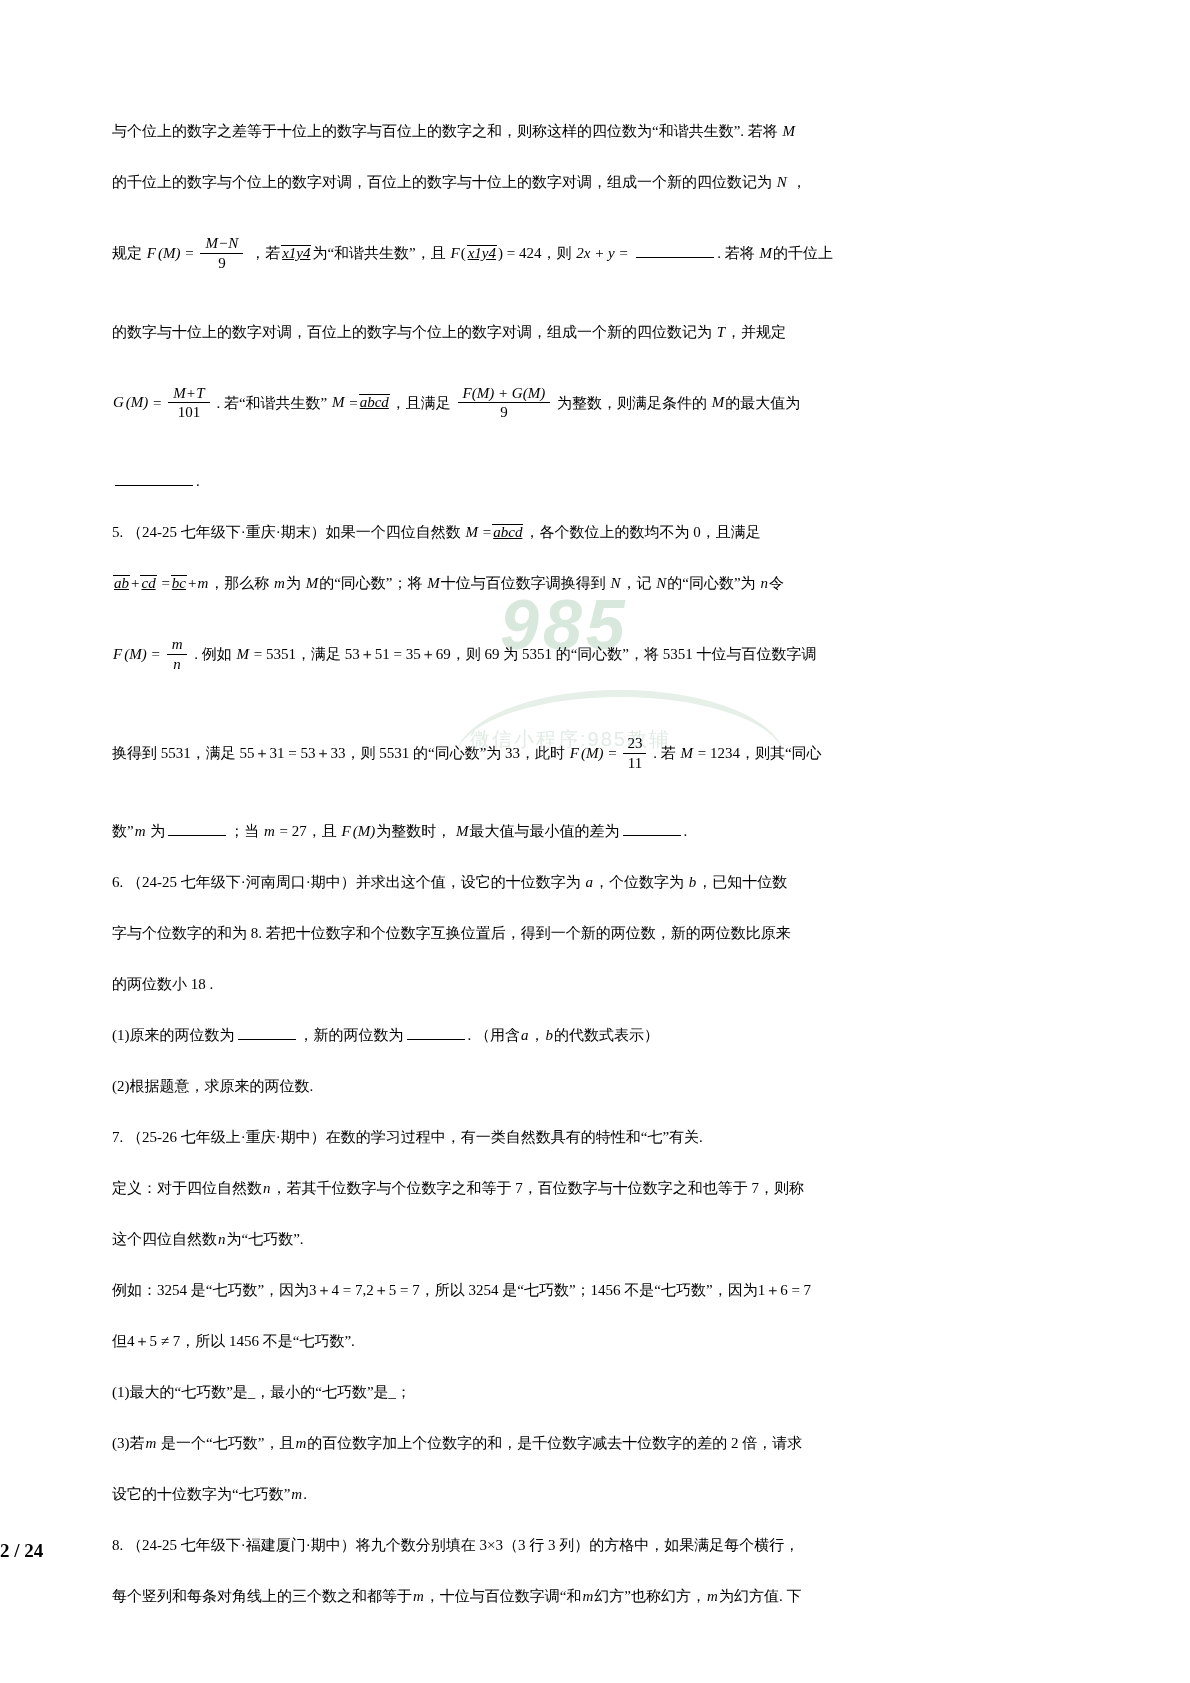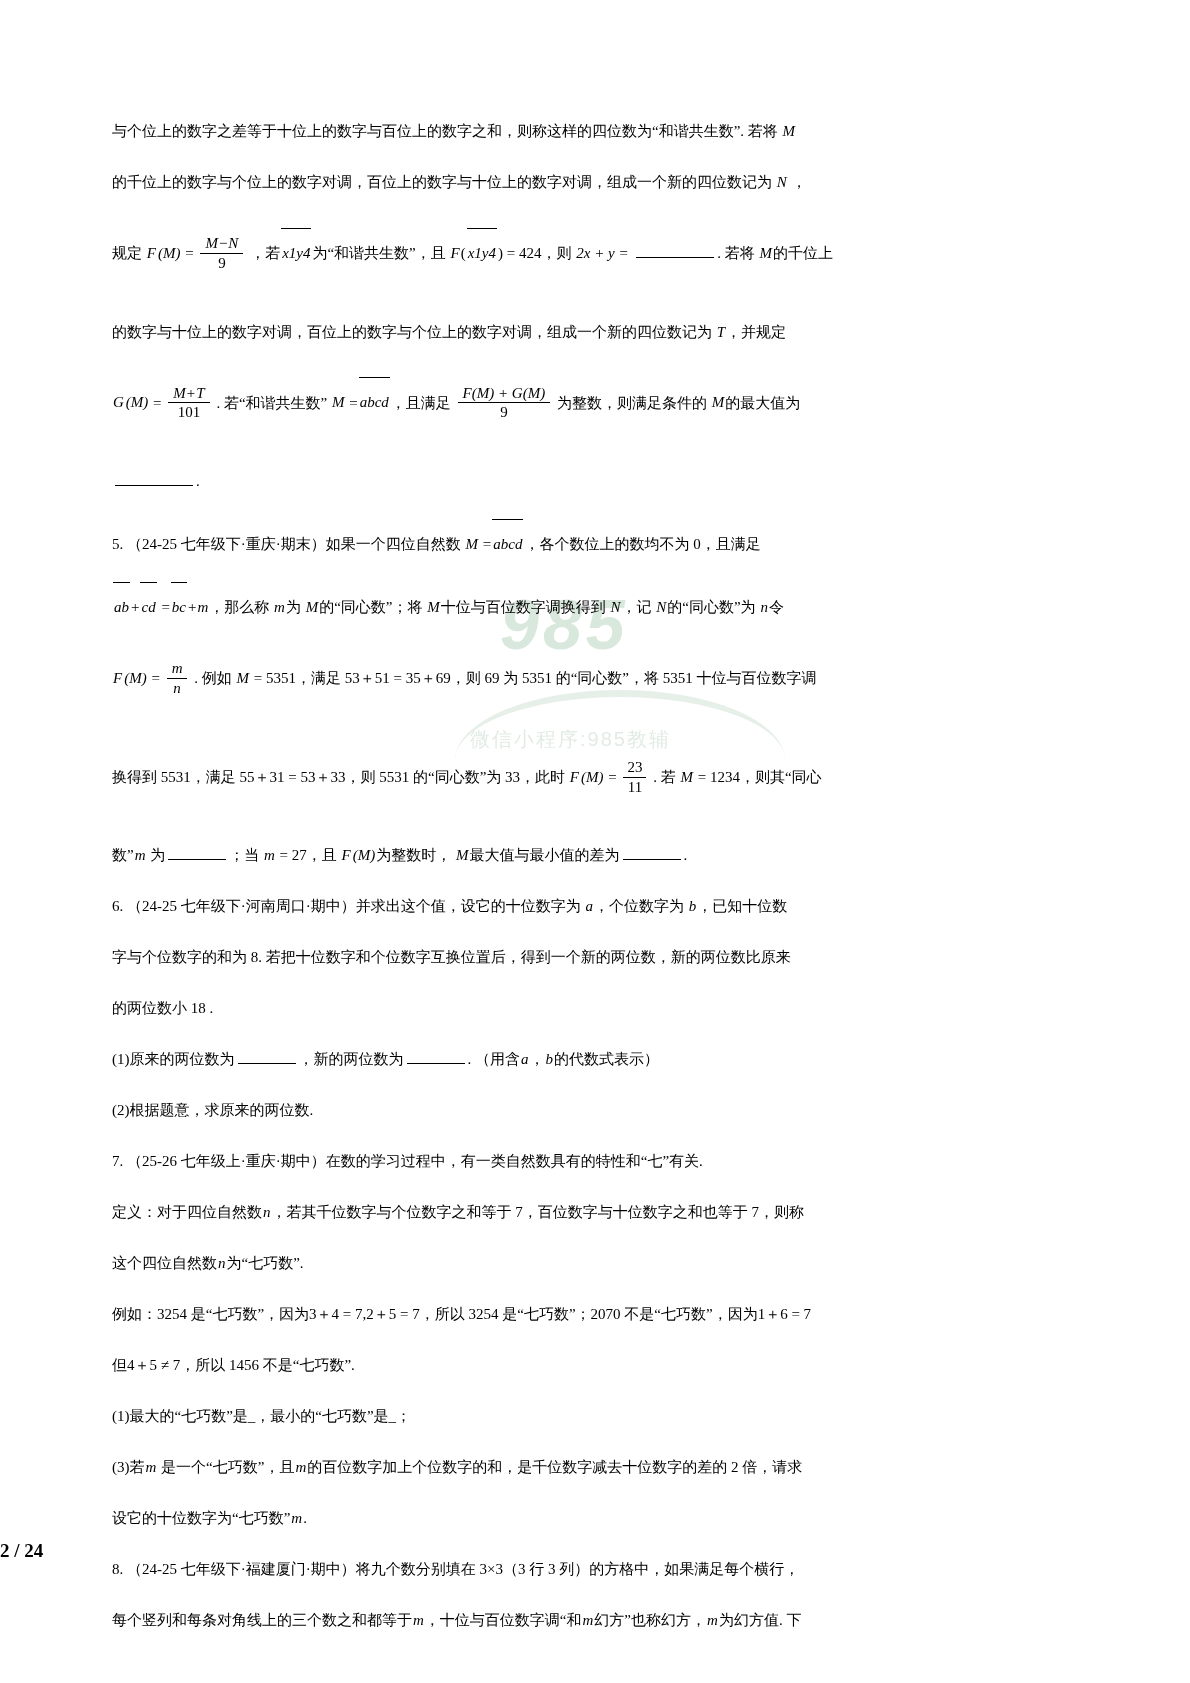--- a/index.html
+++ b/index.html
@@ -78,25 +78,26 @@
   }
   
   i.v {
     font-style: italic;
     font-family: "Liberation Serif", serif;
     padding: 0 1px;
   }
   
   .ovl {
     border-top: 1.3px solid #000;
-    padding: 17px 1px 0 1px;
+    padding: 0 1px 0 1px;
     font-style: italic;
     display: inline-block;
     line-height: 1.05;
     margin: 0 1px;
+    text-decoration: underline;
   }
   
   .frac {
     display: inline-block;
     vertical-align: middle;
     text-align: center;
     line-height: 1.12;
     margin: 16px 3px;
     position: relative;
     top: -1px;
@@ -289,21 +290,21 @@
 
     <div class="line">
       <span>定义：对于四位自然数</span><i class="v">n</i><span>，若其千位数字与个位数字之和等于 7，百位数字与十位数字之和也等于 7，则称</span>
     </div>
 
     <div class="line">
       <span>这个四位自然数</span><i class="v">n</i><span>为“七巧数”.</span>
     </div>
 
     <div class="line">
-      <span>例如：3254 是“七巧数”，因为</span><span>3＋4 = 7,2＋5 = 7</span><span>，所以 3254 是“七巧数”；2070 不是“七巧数”，因为</span><span>1＋6 = 7</span>
+      <span>例如：3254 是“七巧数”，因为</span><span>3＋4 = 7,2＋5 = 7</span><span>，所以 3254 是“七巧数”；1456 不是“七巧数”，因为</span><span>1＋6 = 7</span>
     </div>
 
     <div class="line">
       <span>但</span><span>4＋5 ≠ 7</span><span>，所以 1456 不是“七巧数”.</span>
     </div>
 
     <div class="line">(1)最大的“七巧数”是_，最小的“七巧数”是_；</div>
 
 
 

